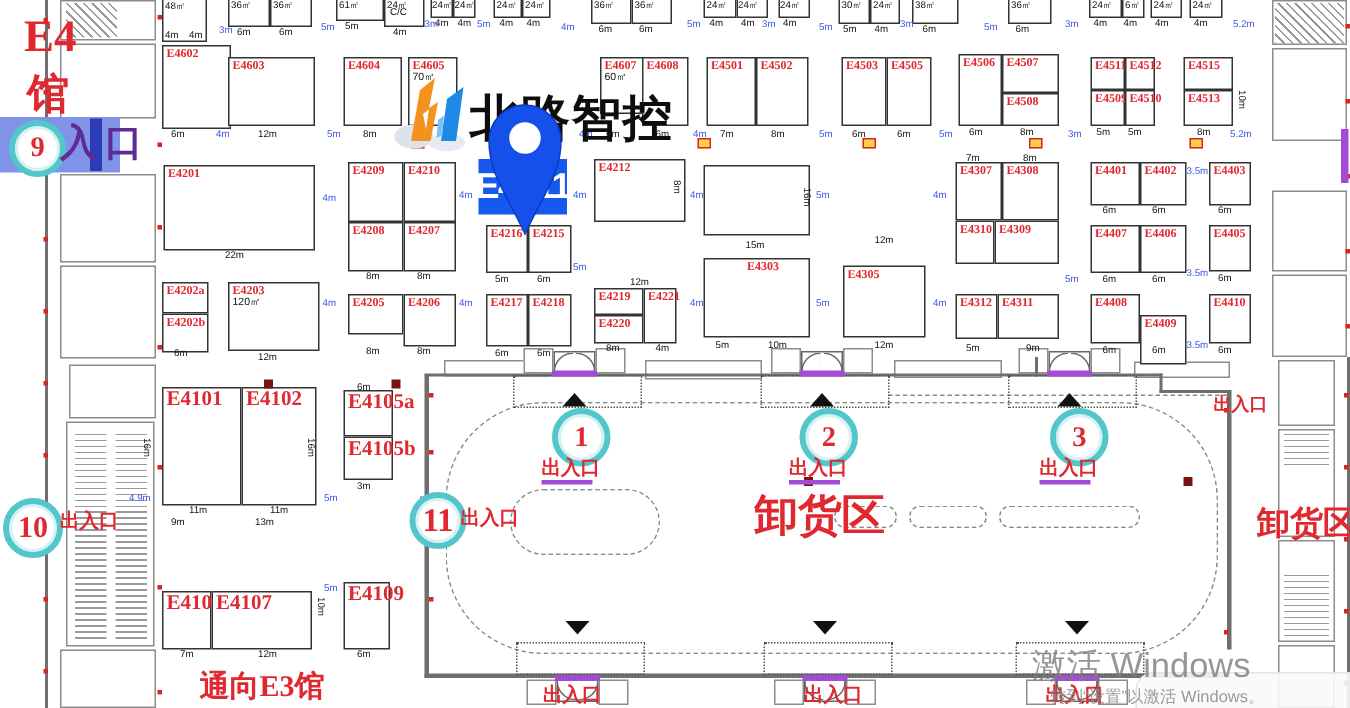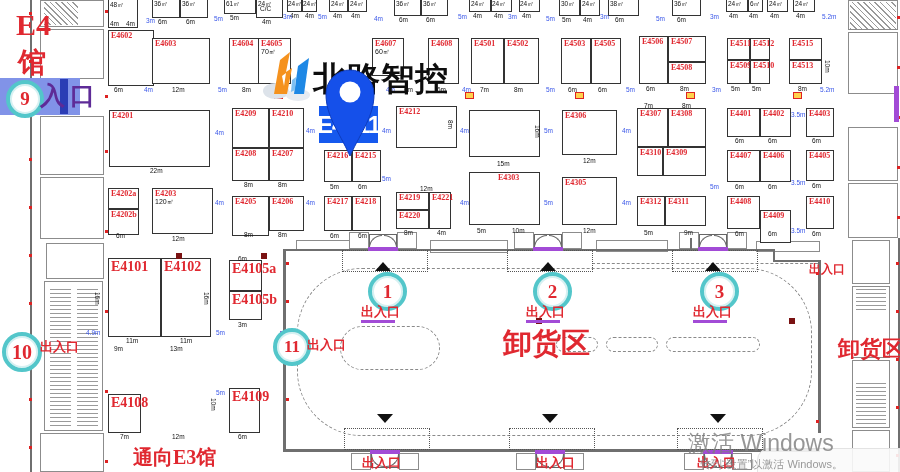--- a/index.html
+++ b/index.html
@@ -194,25 +194,25 @@
     <div class="hdash" style="left: 592px; top: 263px; width: 226px; height: 0px;"></div>
     <div class="booth" style="left: 108px; top: 30px; width: 46px; height: 56px;">
       <span class="bid">E4602</span>
     </div>
     <div class="booth" style="left: 152px; top: 38px; width: 58px; height: 46px;">
       <span class="bid">E4603</span>
     </div>
     <div class="booth" style="left: 229px; top: 38px; width: 39px; height: 46px;">
       <span class="bid">E4604</span>
     </div>
-    <div class="booth" style="left: 258px; top: 38px; width: 33px; height: 46px;">
+    <div class="booth" style="left: 272px; top: 38px; width: 33px; height: 46px;">
       <span class="bid">E4605</span>
       <span class="barea">70㎡</span>
     </div>
-    <div class="booth" style="left: 372px; top: 38px; width: 32px; height: 38px;">
+    <div class="booth" style="left: 400px; top: 38px; width: 32px; height: 38px;">
       <span class="bid">E4607</span>
       <span class="barea">60㎡</span>
     </div>
     <div class="booth" style="left: 428px; top: 38px; width: 31px; height: 46px;">
       <span class="bid">E4608</span>
     </div>
     <div class="booth" style="left: 471px; top: 38px; width: 33px; height: 46px;">
       <span class="bid">E4501</span>
     </div>
     <div class="booth" style="left: 504px; top: 38px; width: 35px; height: 46px;">
@@ -269,21 +269,21 @@
     </div>
     <div class="booth" style="left: 269px; top: 108px; width: 35px; height: 40px;">
       <span class="bid">E4210</span>
     </div>
     <div class="booth" style="left: 232px; top: 148px; width: 37px; height: 33px;">
       <span class="bid">E4208</span>
     </div>
     <div class="booth" style="left: 269px; top: 148px; width: 35px; height: 33px;">
       <span class="bid">E4207</span>
     </div>
-    <div class="booth" style="left: 232px; top: 196px; width: 37px; height: 40px;">
+    <div class="booth" style="left: 232px; top: 196px; width: 37px; height: 27px;">
       <span class="bid">E4205</span>
     </div>
     <div class="booth" style="left: 269px; top: 196px; width: 35px; height: 35px;">
       <span class="bid">E4206</span>
     </div>
     <div class="booth" style="left: 324px; top: 150px; width: 28px; height: 32px;">
       <span class="bid">E4216</span>
     </div>
     <div class="booth" style="left: 352px; top: 150px; width: 29px; height: 32px;">
       <span class="bid">E4215</span>
@@ -303,23 +303,20 @@
     <div class="booth" style="left: 396px; top: 210px; width: 33px; height: 19px;">
       <span class="bid">E4220</span>
     </div>
     <div class="booth" style="left: 429px; top: 192px; width: 22px; height: 37px;">
       <span class="bid">E4221</span>
     </div>
     <div class="booth" style="left: 469px; top: 110px; width: 71px; height: 47px;"></div>
     <div class="booth" style="left: 469px; top: 172px; width: 71px; height: 53px;">
       <span class="bid" style="left:28px">E4303</span>
     </div>
-    <div class="booth" style="left: 562px; top: 110px; width: 55px; height: 45px;">
-      <span class="bid">E4306</span>
-    </div>
     <div class="booth" style="left: 562px; top: 177px; width: 55px; height: 48px;">
       <span class="bid">E4305</span>
     </div>
     <div class="booth" style="left: 637px; top: 108px; width: 31px; height: 39px;">
       <span class="bid">E4307</span>
     </div>
     <div class="booth" style="left: 668px; top: 108px; width: 38px; height: 39px;">
       <span class="bid">E4308</span>
     </div>
     <div class="booth" style="left: 637px; top: 147px; width: 26px; height: 29px;">
@@ -368,20 +365,23 @@
       <span class="bid l">E4102</span>
     </div>
     <div class="booth" style="left: 229px; top: 260px; width: 33px; height: 31px;">
       <span class="bid l">E4105a</span>
     </div>
     <div class="booth" style="left: 229px; top: 291px; width: 33px; height: 29px;">
       <span class="bid l">E4105b</span>
     </div>
     <div class="booth" style="left: 108px; top: 394px; width: 33px; height: 39px;">
       <span class="bid l">E4108</span>
+    </div>
+    <div class="booth" style="left: 141px; top: 394px; width: 67px; height: 39px;">
+      <span class="bid l">E4107</span>
     </div>
     <div class="booth" style="left: 229px; top: 388px; width: 31px; height: 45px;">
       <span class="bid l">E4109</span>
     </div>
     <div class="tbx" style="left: 108px; top: -24px; width: 30px; height: 52px;"></div>
     <div class="tbx" style="left: 152px; top: -20px; width: 28px; height: 38px;"></div>
     <div class="tbx" style="left: 180px; top: -20px; width: 28px; height: 38px;"></div>
     <div class="tbx" style="left: 224px; top: -26px; width: 32px; height: 40px;"></div>
     <div class="tbx" style="left: 256px; top: -4px; width: 27px; height: 22px;"></div>
     <div class="tbx" style="left: 287px; top: -16px; width: 15px; height: 28px;"></div>
@@ -611,19 +611,19 @@
     <div class="mlabel" style="left: 693px; top: 305px;">出入口<span class="ul"></span></div>
     <div class="marker" style="left: 6px; top: 80px; width: 30px; height: 30px;">
       <span class="n" style="font-size:19px">9</span>
     </div>
     <div class="mlabel entrance" style="left: 40px; top: 82px;">入口</div>
     <div class="marker" style="left: 2px; top: 332px; width: 32px; height: 32px;">
       <span class="n" style="font-size:20px">10</span>
     </div>
     <div class="mlabel" style="left: 40px; top: 340px;">出入口</div>
     <div class="marker" style="left: 273px; top: 328px; width: 30px; height: 30px;">
-      <span class="n" style="font-size:17px">11</span>
+      <span class="n" style="font-size:22px">11</span>
     </div>
     <div class="mlabel" style="left: 307px; top: 338px;">出入口</div>
     <div class="bexit" style="left: 362px; top: 454px;">出入口</div>
     <div class="bexit" style="left: 536px; top: 454px;">出入口</div>
     <div class="bexit" style="left: 697px; top: 454px;">出入口</div>
   </div>
 
 </body></html>

